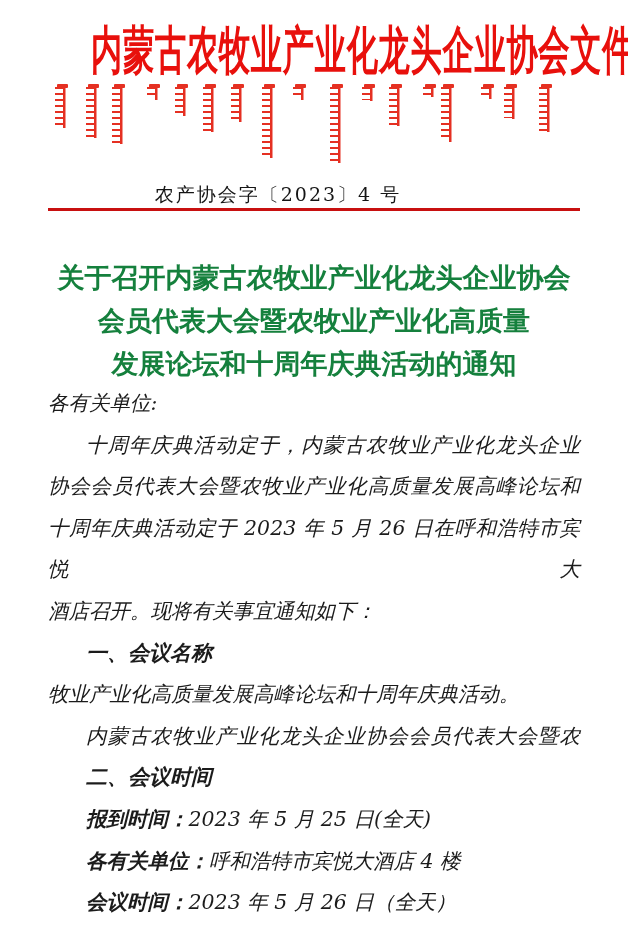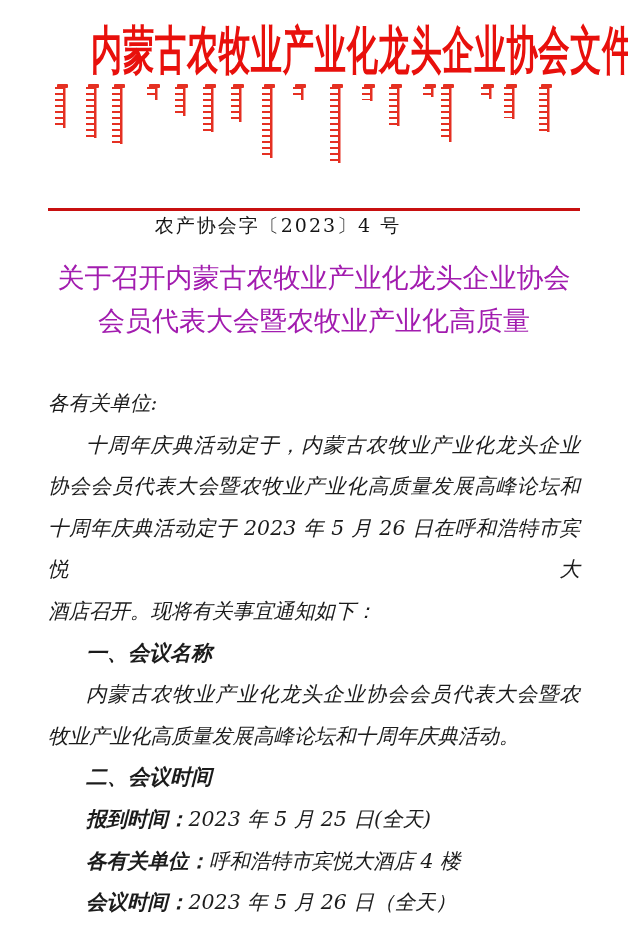--- a/index.html
+++ b/index.html
@@ -31,31 +31,31 @@
       linear-gradient(var(--mongol-red),var(--mongol-red)) 8px 0/2.5px 100% no-repeat,
       repeating-linear-gradient(to bottom, var(--mongol-red) 0 2px, transparent 2px 6px) 0 1px/8px calc(100% - 2px) no-repeat;
   }
   .mcol:after{
     content:"";position:absolute;top:-2px;left:2px;width:11px;height:4px;
     background:var(--mongol-red);border-radius:1px;
   }
 
   .doc-number{
     position:absolute;top:182px;left:0;width:556px;
-    text-align:center;font-size:19px;color:#151515;letter-spacing:2px;margin-top:31px;
+    text-align:center;font-size:19px;color:#151515;letter-spacing:2px;
   }
 
   .red-line{
     position:absolute;top:208px;left:48px;width:532px;height:3px;
     background:var(--divider-red);
   }
 
   .title{
     position:absolute;top:256px;left:0;width:628px;
-    text-align:center;color:#a21caf;font-weight:normal;
+    text-align:center;color:#15803d;font-weight:bold;
     font-size:27px;line-height:43px;
     font-family:"DejaVu Serif", serif;
   }
 
   .body{
     position:absolute;top:383px;left:48px;width:532px;
     font-size:20.5px;line-height:41.6px;color:var(--ink);
   }
   .line{min-height:41.6px;font-style:italic;}
   .line.j{text-align:justify;text-align-last:justify;}
@@ -89,29 +89,30 @@
       <div class="mcol" style="left: 441px; height: 56px;"></div>
       <div class="mcol" style="left: 481px; height: 13px;"></div>
       <div class="mcol" style="left: 504px; height: 33px;"></div>
       <div class="mcol" style="left: 539px; height: 46px;"></div>
     </div>
   <div class="doc-number">农产协会字〔2023〕4 号</div>
   <div class="red-line"></div>
   <div class="title" id="title-lines">
       <div>关于召开内蒙古农牧业产业化龙头企业协会</div>
       <div>会员代表大会暨农牧业产业化高质量</div>
+      <div>发展论坛和十周年庆典活动的通知</div>
     </div>
   <div class="body" id="body-flow">
       <div class="line">各有关单位:</div>
       <div class="line j ind">十周年庆典活动定于，内蒙古农牧业产业化龙头企业</div>
       <div class="line j">协会会员代表大会暨农牧业产业化高质量发展高峰论坛和</div>
       <div class="line j">十周年庆典活动定于 2023 年 5 月 26 日在呼和浩特市宾悦大</div>
       <div class="line">酒店召开。现将有关事宜通知如下：</div>
       <div class="line heading">一、会议名称</div>
+      <div class="line">牧业产业化高质量发展高峰论坛和十周年庆典活动。</div>
       <div class="line j ind">内蒙古农牧业产业化龙头企业协会会员代表大会暨农</div>
-      <div class="line">牧业产业化高质量发展高峰论坛和十周年庆典活动。</div>
       <div class="line heading">二、会议时间</div>
       <div class="line item"><b>报到时间：</b><span>2023 年 5 月 25 日(全天)</span></div>
       <div class="line item"><b>各有关单位：</b><span>呼和浩特市宾悦大酒店 4 楼</span></div>
       <div class="line item"><b>会议时间：</b><span>2023 年 5 月 26 日（全天）</span></div>
       <div class="line item"><b>会议地点：</b><span>呼和浩特市宾悦大酒店 4 楼多功能厅（呼和</span></div>
     </div>
 </div>
 
 </body></html>

